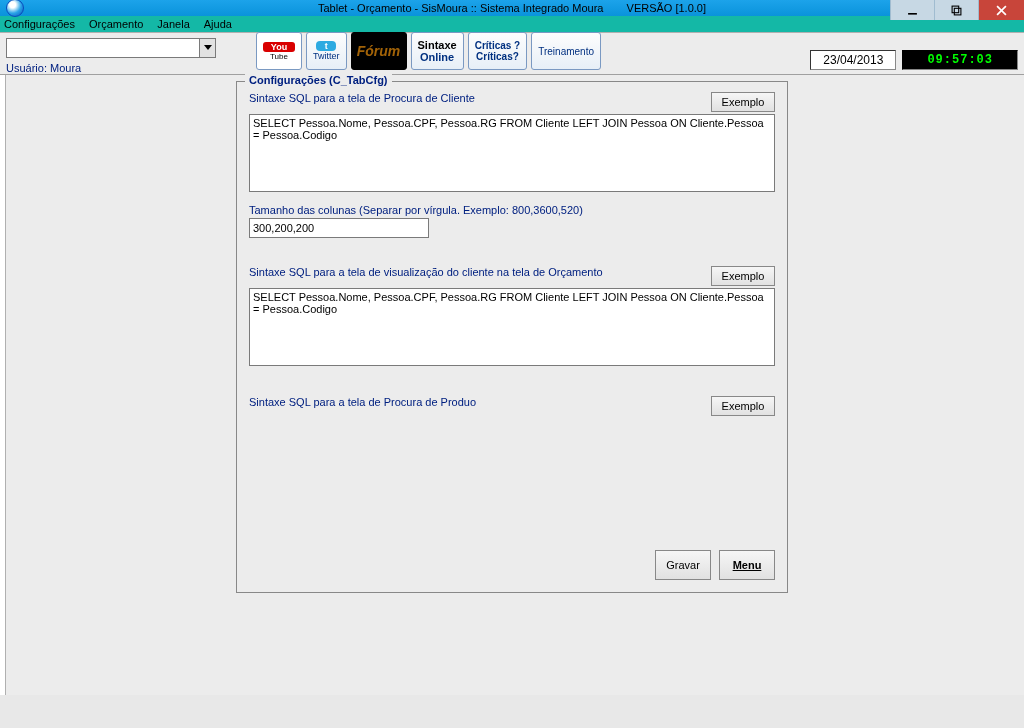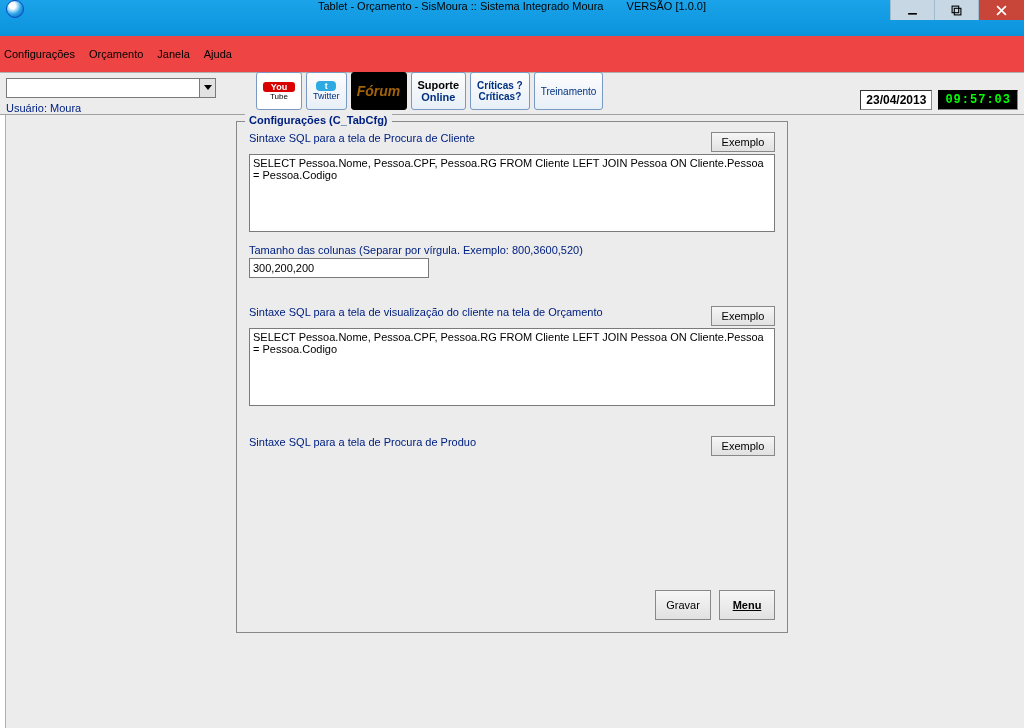--- a/index.html
+++ b/index.html
@@ -4,24 +4,24 @@
 <style>
   * { box-sizing: border-box; }
   body {
     margin: 0;
     font-family: Tahoma, Arial, sans-serif;
     font-size: 11px;
     background: #e8e8e8;
     overflow: hidden;
   }
   .titlebar {
-    height: 36px;
+    height: 16px;
     background: linear-gradient(#1ca3ea, #0a93db);
     display: flex;
-    align-items: flex-start;
+    align-items: center;
     color: #000;
     position: relative;
   }
   .app-icon {
     width: 18px; height: 18px;
     margin: 0 6px;
     background: radial-gradient(circle at 35% 30%, #fff 20%, #2aa5e8 55%, #0a4bbc 100%);
     border-radius: 50%;
     border: 1px solid #0a4bbc;
   }
@@ -42,23 +42,23 @@
   }
   .win-btn {
     width: 44px; height: 20px;
     display: flex; align-items: center; justify-content: center;
     background: #c7d8e4;
     border-left: 1px solid #a0bcd0;
   }
   .win-btn.close { background: #c8453a; color: #fff; width: 46px; }
   .win-btn svg { width: 11px; height: 11px; }
   .menubar {
-    background: #ef4444;
+    background: #14b8a6;
     border-bottom: 1px solid #b0b0b0;
-    padding: 12px 4px;
+    padding: 2px 4px;
     display: flex;
     gap: 14px;
   }
   .menubar span { cursor: default; }
   .toolbar-row {
     height: 42px;
     background: #ececec;
     border-bottom: 1px solid #a0a0a0;
     display: flex;
     align-items: flex-end;
@@ -137,29 +137,29 @@
   .rbar {
     margin-left: auto;
     display: flex;
     gap: 6px;
     align-items: center;
     margin-bottom: 4px;
   }
   .datebox {
     border: 1px inset #888;
     background: #fff;
-    padding: 2px 5px;
-    font-weight: bold;
+    padding: 2px 12px;
+    font-weight: normal;
     font-size: 12px;
   }
   .clockbox {
     border: 1px inset #333;
     background: #000;
     color: #00ff00;
-    padding: 2px 6px;
+    padding: 2px 24px;
     font-family: "Courier New", monospace;
     font-weight: bold;
     font-size: 12px;
     letter-spacing: 1px;
   }
   .work {
     position: relative;
     height: 620px;
     background: #ececec;
   }
@@ -286,21 +286,21 @@
       <div style="font-size:8px;color:#000;">Tube</div>
     </div>
     <div class="tbtn tw">
       <div class="logo">t</div>
       <div>Twitter</div>
     </div>
     <div class="tbtn forum">
       <span>Fórum</span>
     </div>
     <div class="tbtn sup">
-      <div class="top">Suporte</div>
+      <div class="top">Sintaxe</div>
       <div class="bot">Online</div>
     </div>
     <div class="tbtn crit">
       <div class="top">Críticas ?</div>
       <div class="bot">Críticas?</div>
     </div>
     <div class="tbtn train">
       <span>Treinamento</span>
     </div>
   </div>

